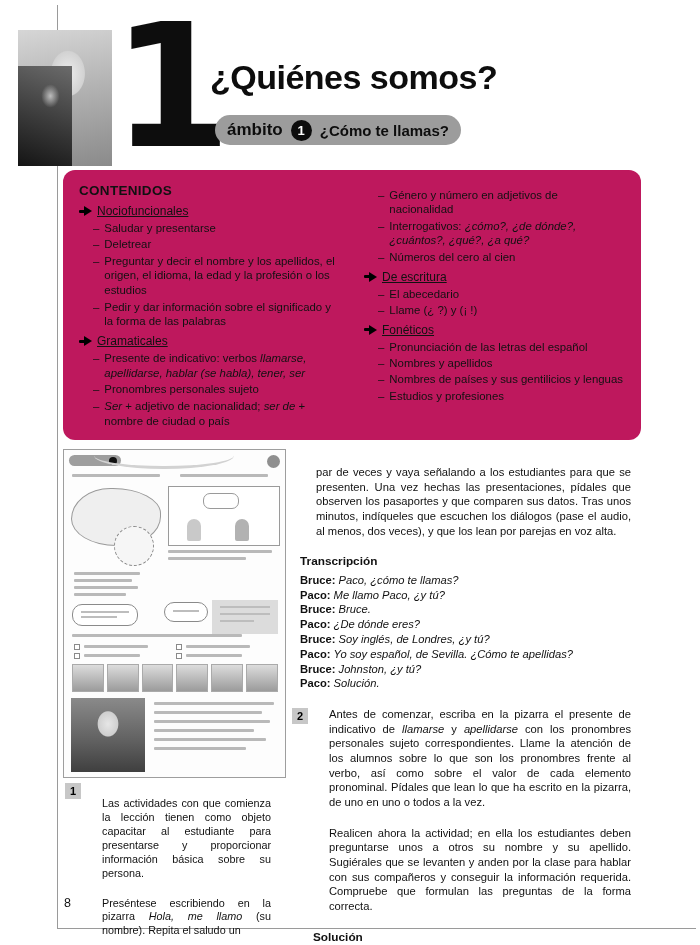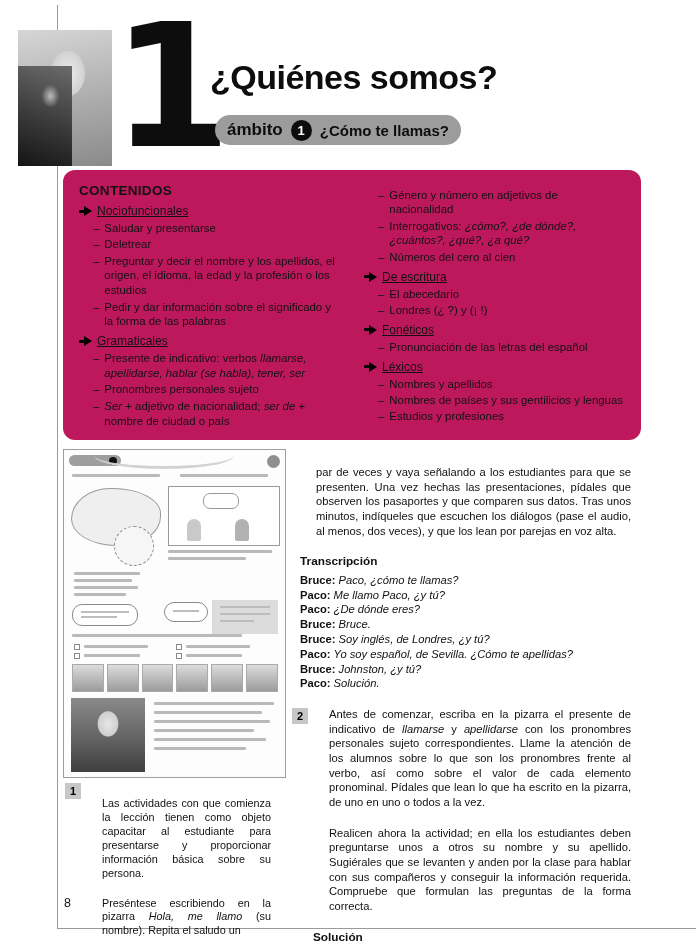--- a/index.html
+++ b/index.html
@@ -170,36 +170,32 @@
       <div class="c-sec">
         <span class="arrow"></span>
         <span class="sec-label">De escritura</span>
       </div>
       <div class="c-item">
           <span class="dash">–</span>
           <span>El abecedario</span>
         </div>
       <div class="c-item">
           <span class="dash">–</span>
-          <span>Londres (¿ ?) y (¡ !)</span>
+          <span>Llame (¿ ?) y (¡ !)</span>
         </div>
 
       <div class="c-sec">
         <span class="arrow"></span>
         <span class="sec-label">Fonéticos</span>
       </div>
       <div class="c-item">
           <span class="dash">–</span>
           <span>Pronunciación de las letras del español</span>
         </div>
 
-      <div class="c-sec">
-        <span class="arrow"></span>
-        <span class="sec-label">Léxicos</span>
-      </div>
       <div class="c-item">
           <span class="dash">–</span>
           <span>Nombres y apellidos</span>
         </div>
       <div class="c-item">
           <span class="dash">–</span>
           <span>Nombres de países y sus gentilicios y lenguas</span>
         </div>
       <div class="c-item">
           <span class="dash">–</span>
@@ -266,22 +262,22 @@
     <div class="t-bar" style="left:90px;top:288px;width:112px;"></div>
     <div class="t-bar" style="left:90px;top:297px;width:92px;"></div>
   </section>
 
   <section class="maintext">
     <p class="just">par de veces y vaya señalando a los estudiantes para que se presenten. Una vez hechas las presentaciones, pídales que observen los pasaportes y que comparen sus datos. Tras unos minutos, indíqueles que escuchen los diálogos (pase el audio, al menos, dos veces), y que los lean por parejas en voz alta.</p>
     <div class="h-bold">Transcripción</div>
 
     <div class="dlg-line"><span class="dlg-speaker">Bruce:</span> <span class="dlg-text">Paco, ¿cómo te llamas?</span></div>
     <div class="dlg-line"><span class="dlg-speaker">Paco:</span> <span class="dlg-text">Me llamo Paco, ¿y tú?</span></div>
+    <div class="dlg-line"><span class="dlg-speaker">Bruce:</span> <span class="dlg-text">Bruce.</span></div>
     <div class="dlg-line"><span class="dlg-speaker">Paco:</span> <span class="dlg-text">¿De dónde eres?</span></div>
-    <div class="dlg-line"><span class="dlg-speaker">Bruce:</span> <span class="dlg-text">Bruce.</span></div>
     <div class="dlg-line"><span class="dlg-speaker">Bruce:</span> <span class="dlg-text">Soy inglés, de Londres, ¿y tú?</span></div>
     <div class="dlg-line"><span class="dlg-speaker">Paco:</span> <span class="dlg-text">Yo soy español, de Sevilla. ¿Cómo te apellidas?</span></div>
     <div class="dlg-line"><span class="dlg-speaker">Bruce:</span> <span class="dlg-text">Johnston, ¿y tú?</span></div>
     <div class="dlg-line"><span class="dlg-speaker">Paco:</span> <span class="dlg-text">Solución.</span></div>
 
     <div class="activity">
       <div class="a-badge">2</div>
       <p class="just">Antes de comenzar, escriba en la pizarra el presente de indicativo de <i>llamarse</i> y <i>apellidarse</i> con los pronombres personales sujeto correspondientes. Llame la atención de los alumnos sobre lo que son los pronombres frente al verbo, así como sobre el valor de cada elemento pronominal. Pídales que lean lo que ha escrito en la pizarra, de uno en uno o todos a la vez.</p>
       <p class="just mt">Realicen ahora la actividad; en ella los estudiantes deben preguntarse unos a otros su nombre y su apellido. Sugiérales que se levanten y anden por la clase para hablar con sus compañeros y conseguir la información requerida. Compruebe que formulan las preguntas de la forma correcta.</p>
       <div class="h-bold">Solución</div>

